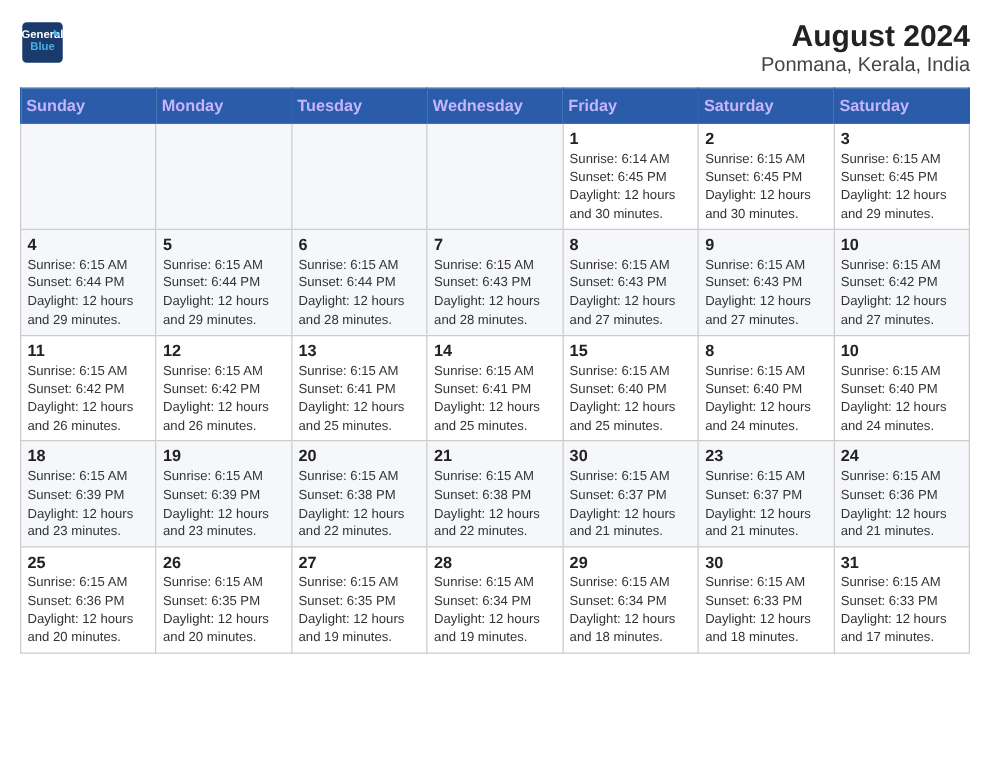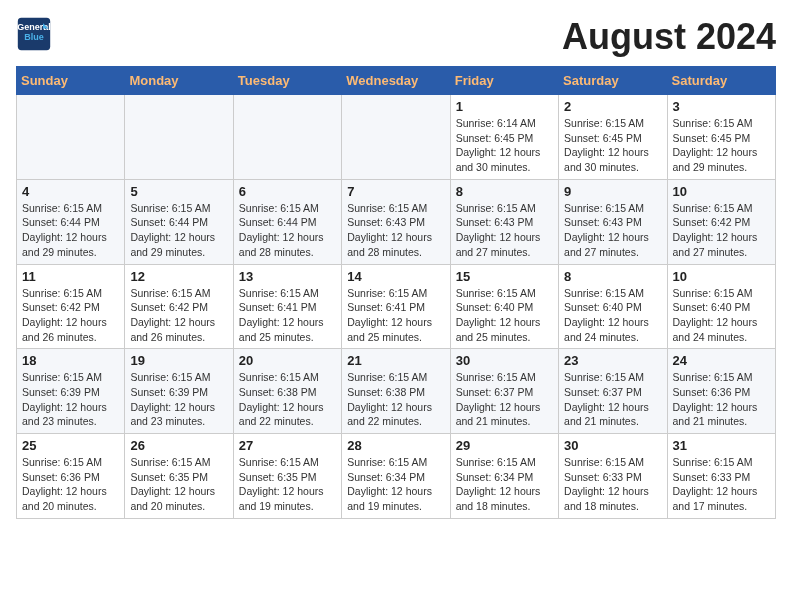--- a/index.html
+++ b/index.html
@@ -22,36 +22,36 @@
       gap: 4px;
     }
     .logo-icon {
       width: 36px;
       height: 36px;
     }
     .title-block {
       text-align: right;
     }
     .main-title {
-      font-size: 36px;
+      font-size: 24px;
       font-weight: bold;
       color: #222;
     }
     .subtitle {
       font-size: 16px;
       color: #444;
     }
     table {
       width: 100%;
       border-collapse: collapse;
       font-size: 11px;
     }
     thead tr th {
       background: #2a5caa;
-      color: #fdba74;
+      color: #c4b5fd;
       padding: 6px 4px;
       text-align: left;
       font-size: 13px;
       font-weight: bold;
       border: 1px solid #2a5caa;
     }
     tbody tr td {
       border: 1px solid #ccc;
       padding: 4px 5px;
       vertical-align: top;
@@ -85,20 +85,21 @@
   <div class="logo">
     <svg class="logo-icon" viewBox="0 0 40 40">
       <rect x="2" y="2" width="36" height="36" rx="4" fill="#1a3a6b"></rect>
       <text x="20" y="16" font-size="10" fill="white" text-anchor="middle" font-family="Arial" font-weight="bold">General</text>
       <text x="20" y="27" font-size="10" fill="#4ab0e8" text-anchor="middle" font-family="Arial" font-weight="bold">Blue</text>
       <polygon points="30,8 36,14 30,14" fill="#4ab0e8"></polygon>
     </svg>
   </div>
   <div class="title-block">
     <div class="main-title">August 2024</div>
+    <div class="subtitle">Ponmana, Kerala, India</div>
   </div>
 </div>
 
 <table>
   <thead>
     <tr>
     <th>Sunday</th>
         <th>Monday</th>
         <th>Tuesday</th>
         <th>Wednesday</th>

